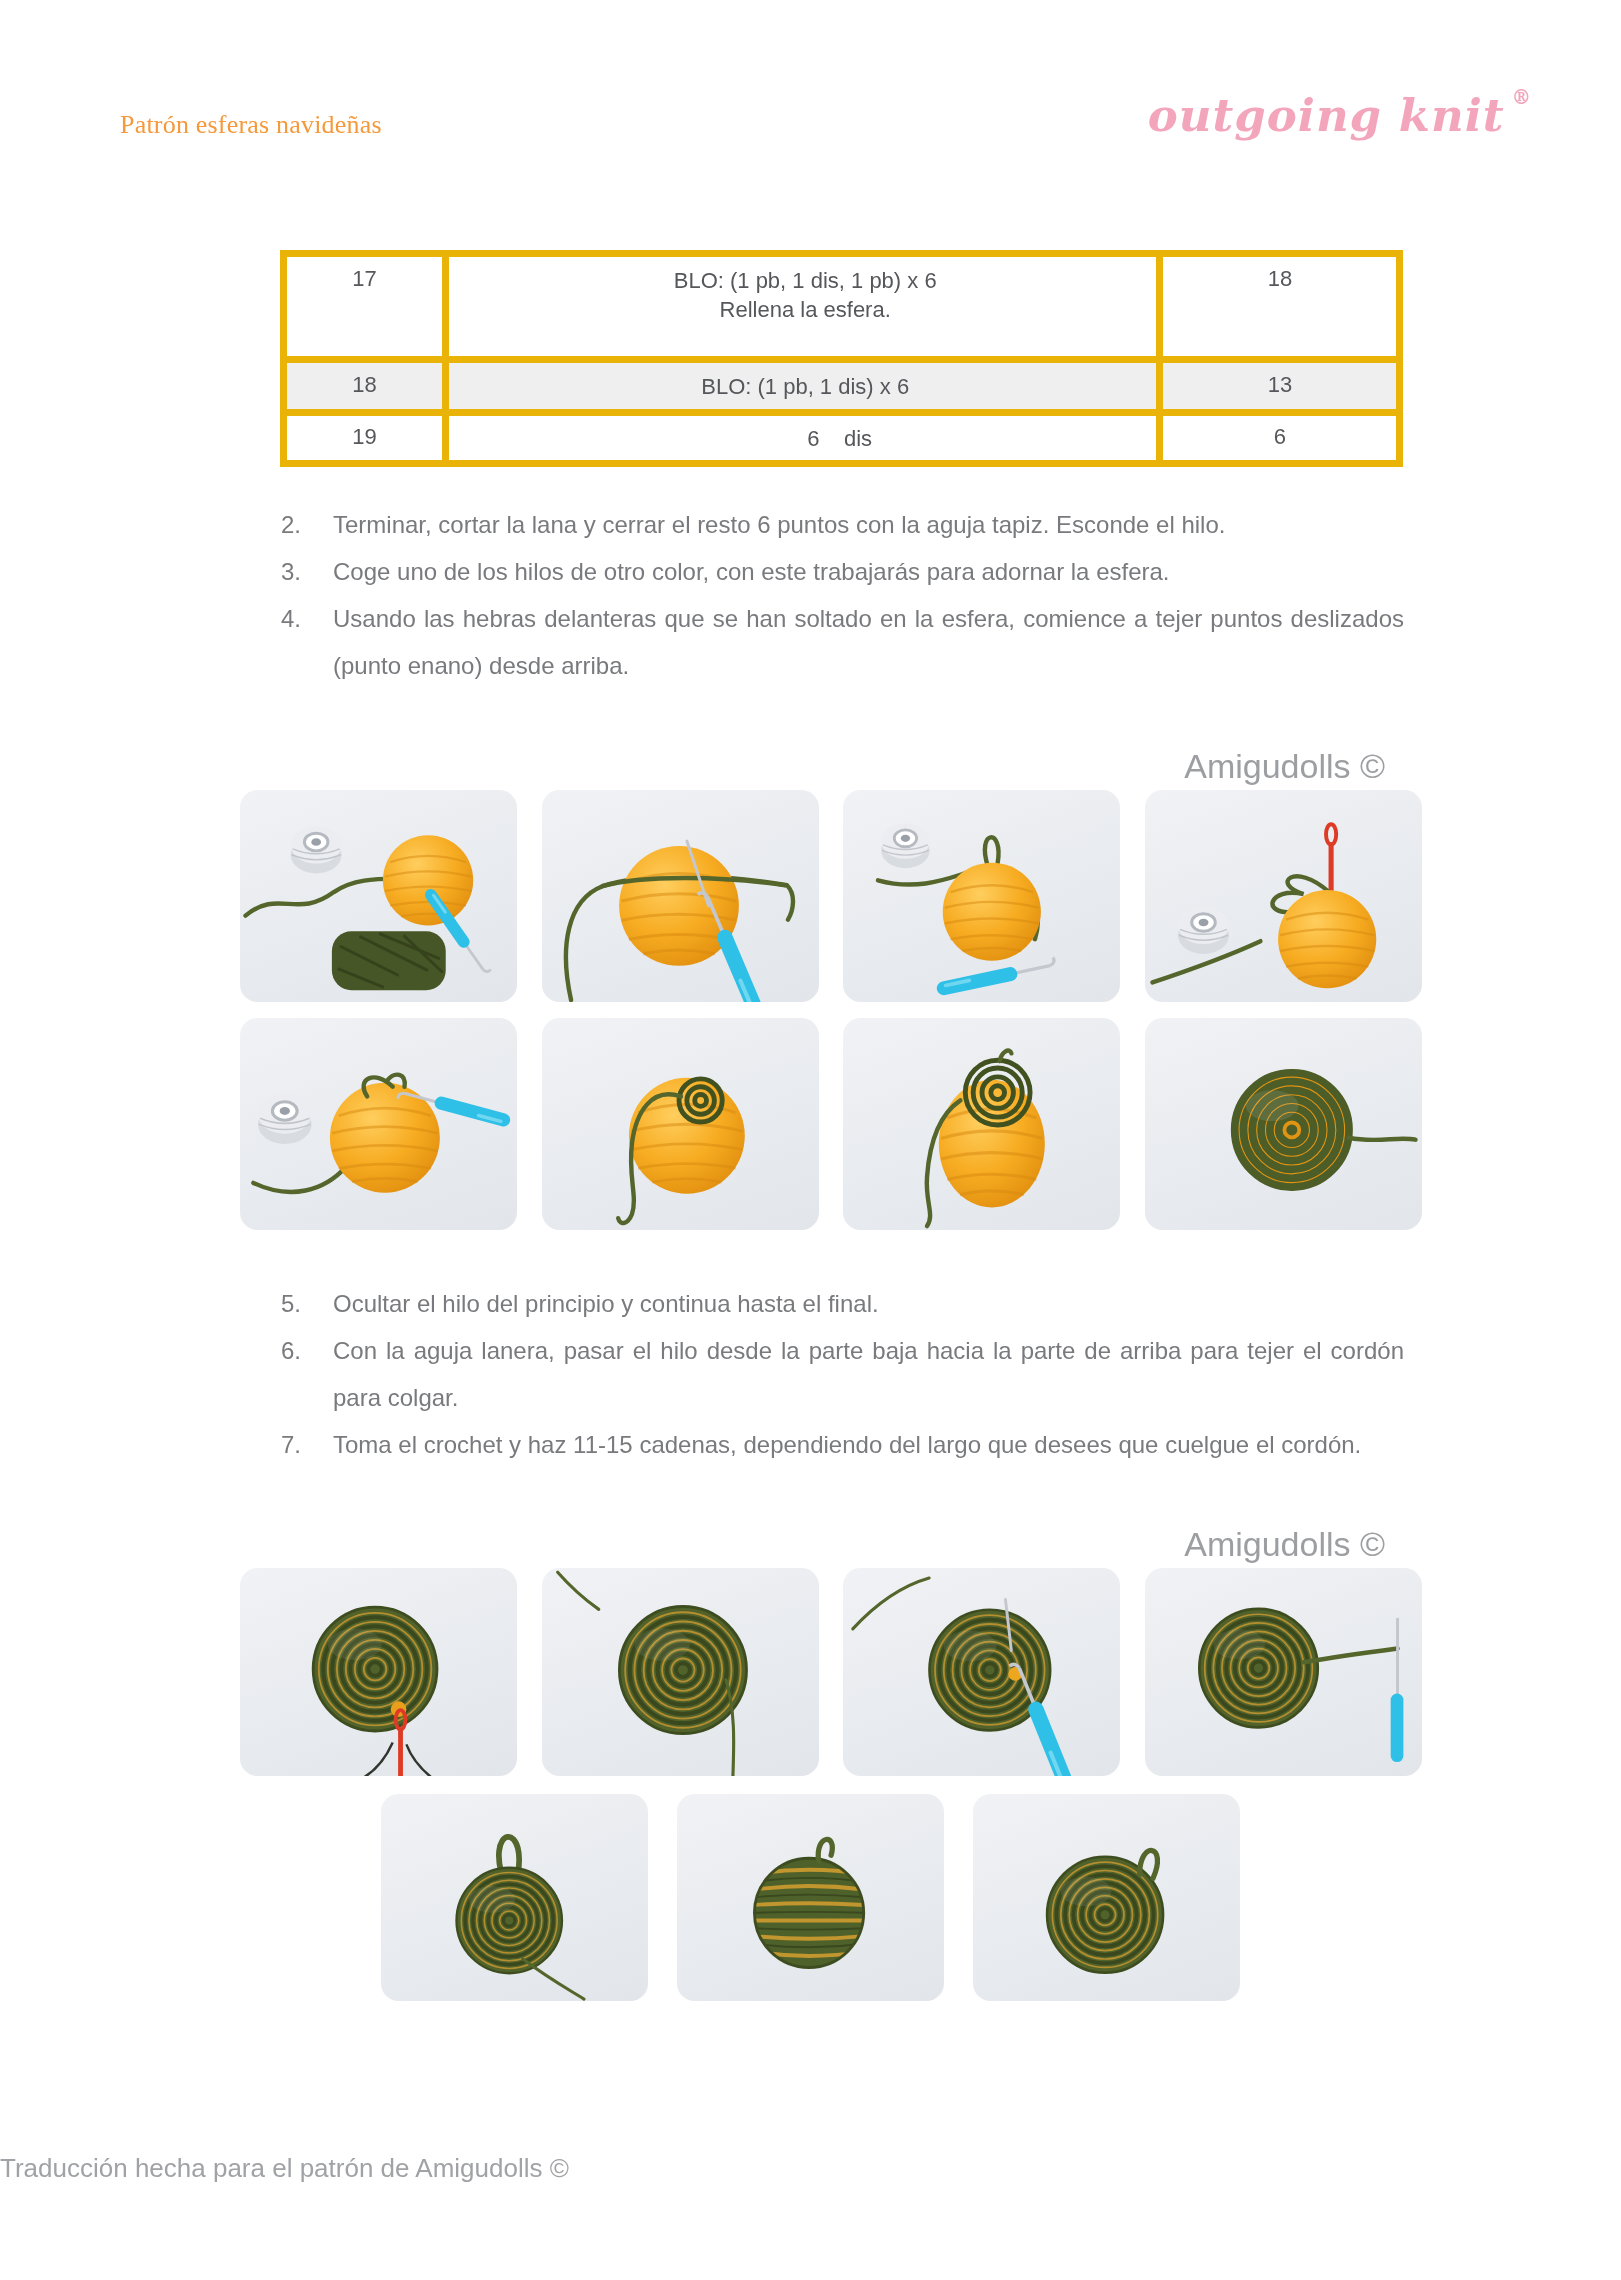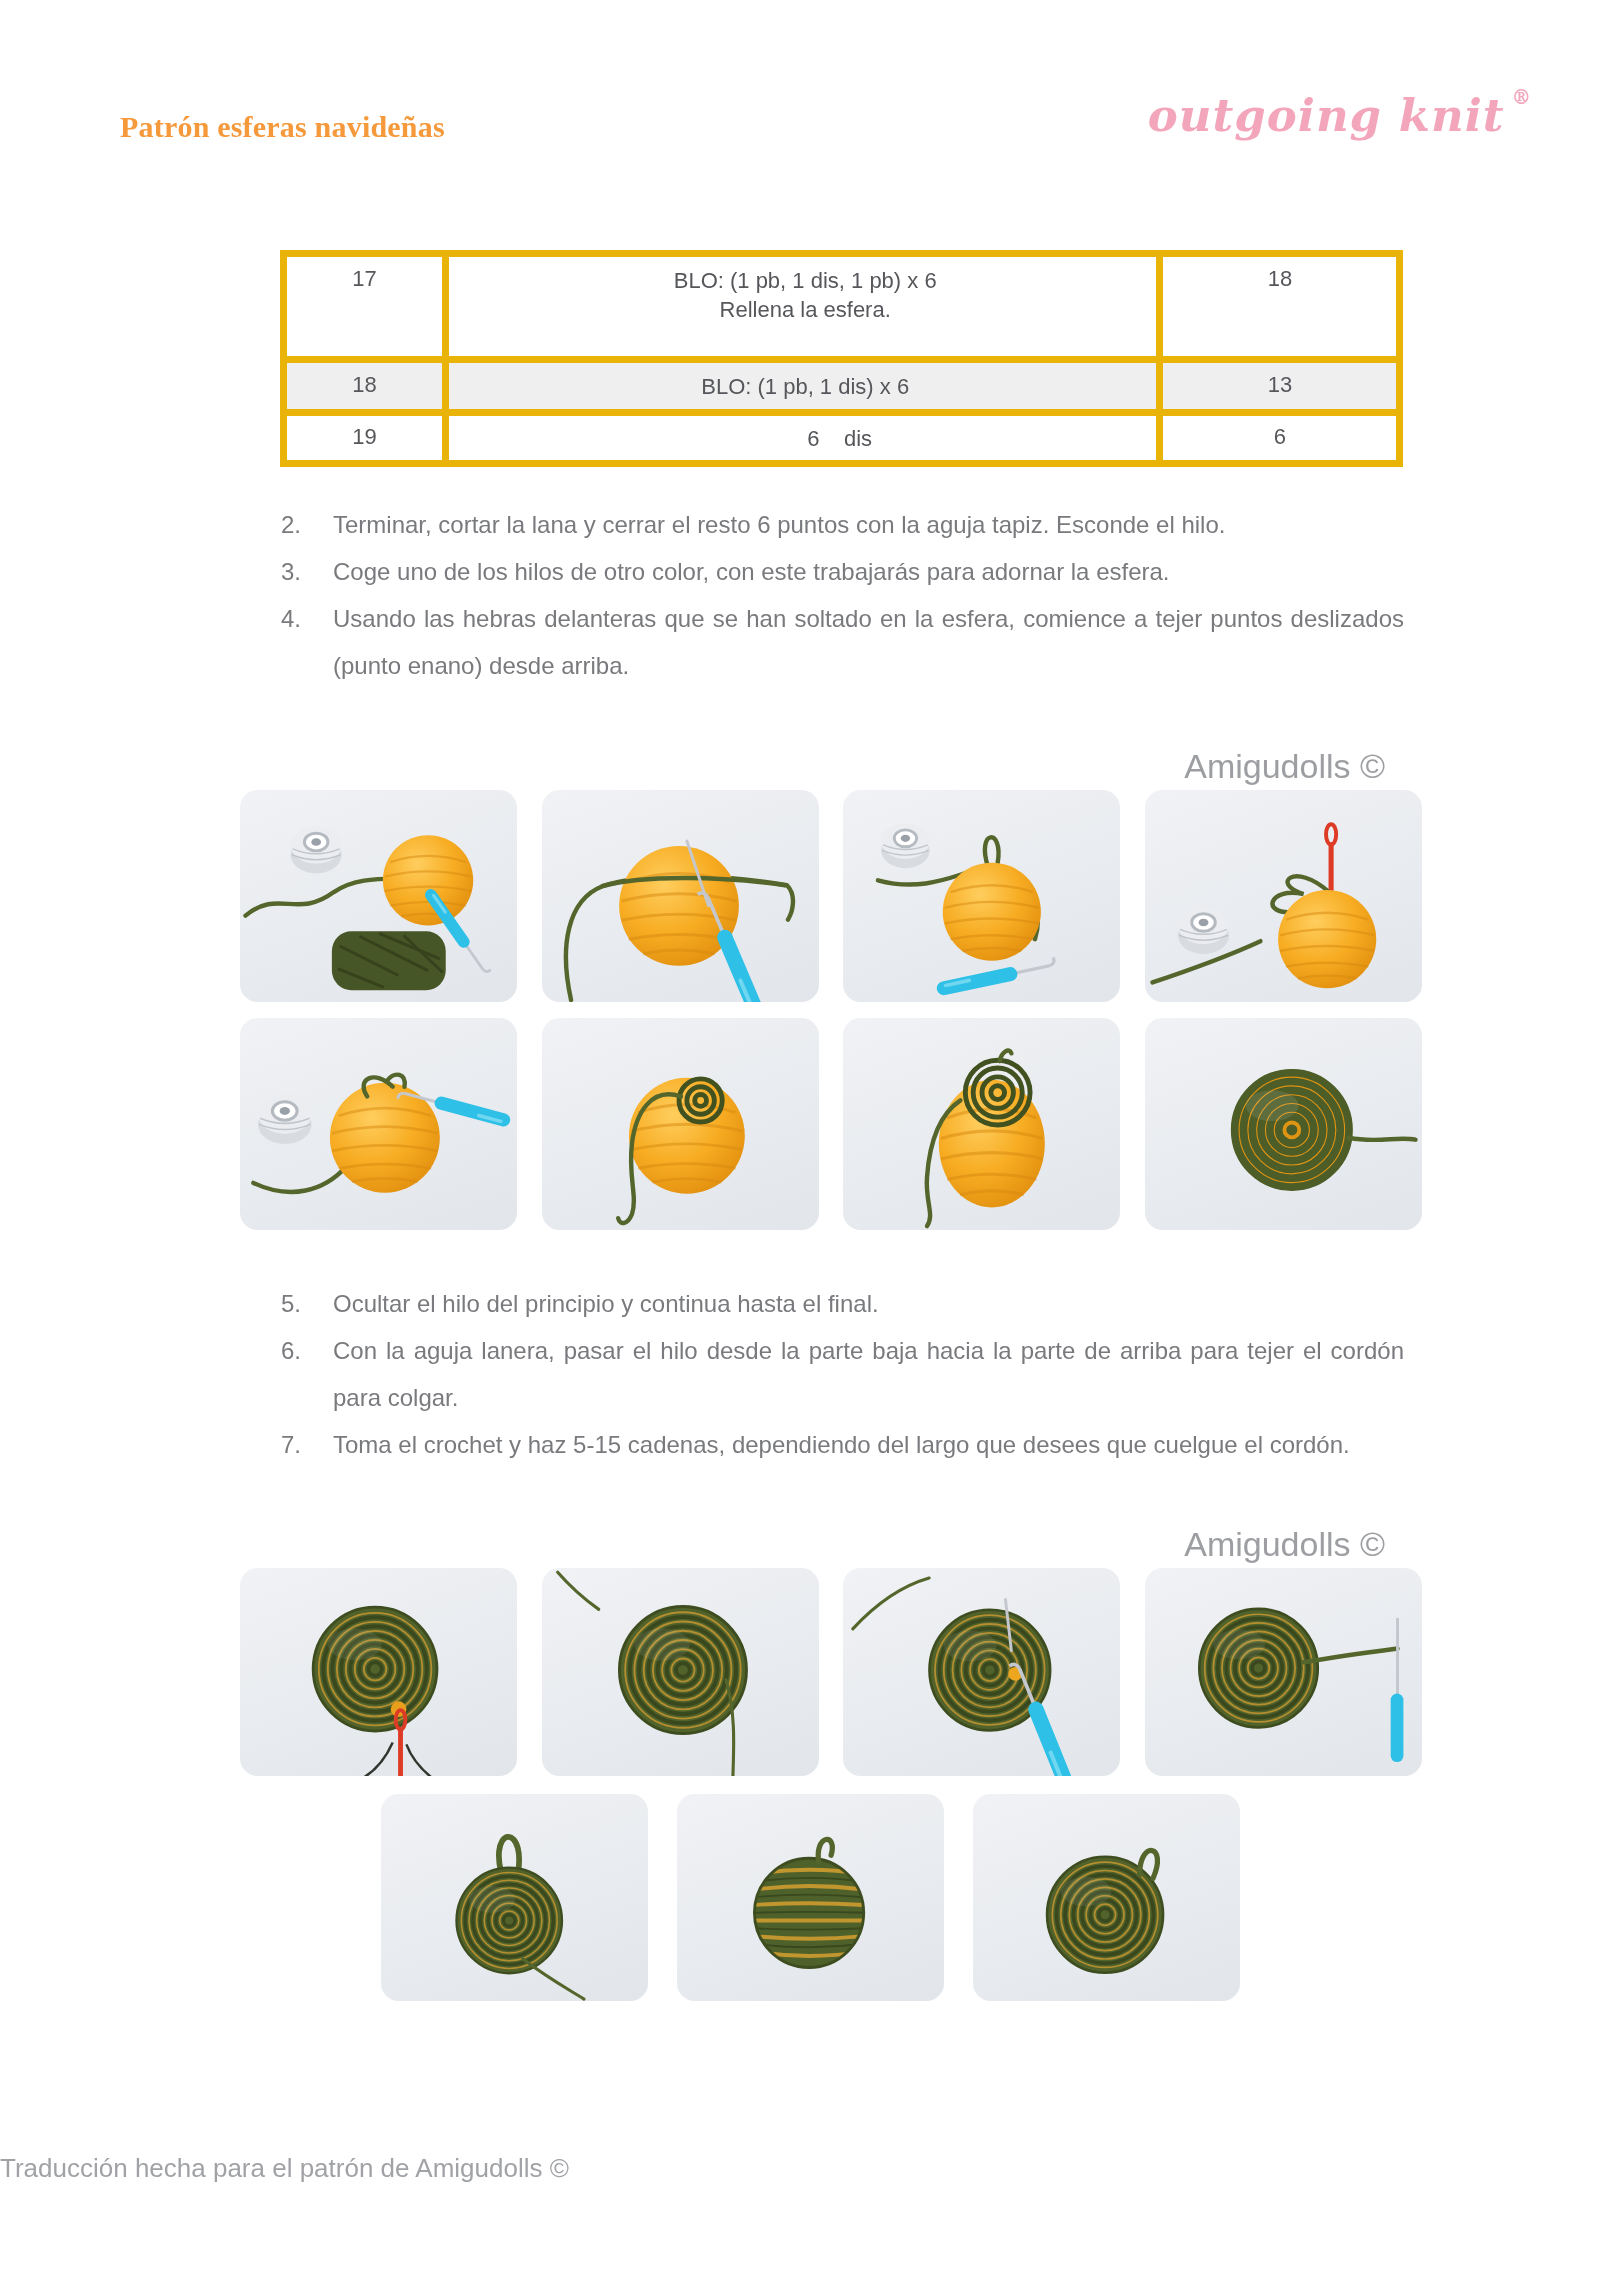--- a/index.html
+++ b/index.html
@@ -3,22 +3,22 @@
 <meta charset="utf-8">
 <style>
   html,body{margin:0;padding:0;}
   body{
     width:1621px;height:2281px;position:relative;background:#ffffff;
     font-family:"Liberation Sans", sans-serif;overflow:hidden;
   }
   
   .page-title{
     position:absolute;left:120px;top:110px;
-    font-family:"Liberation Serif", serif;font-weight:700;
-    font-size:30px;color:#F5993B;letter-spacing:0.2px;text-align:right;
+    font-family:"Liberation Serif", serif;font-weight:400;
+    font-size:26px;color:#F5993B;letter-spacing:0.2px;text-align:right;
   }
   .logo{
     position:absolute;right:90px;top:86px;
     font-family:"DejaVu Serif", serif;font-style:italic;font-weight:700;
     font-size:45px;color:#F3A6BB;letter-spacing:1px;white-space:nowrap;
   }
   .logo .logo-r{font-size:19.6px;vertical-align:27.4px;margin-left:6.9px;letter-spacing:0;}
   
   .ptable{
     position:absolute;left:280px;top:250px;width:1071px;
@@ -272,21 +272,21 @@
   <div class="step">
     <span class="n">5.</span>
     <span class="t">Ocultar el hilo del principio y continua hasta el final.</span>
   </div>
   <div class="step">
     <span class="n">6.</span>
     <span class="t">Con la aguja lanera, pasar el hilo desde la parte baja hacia la parte de arriba para tejer el cordón para colgar.</span>
   </div>
   <div class="step">
     <span class="n">7.</span>
-    <span class="t">Toma el crochet y haz 5-15 cadenas, dependiendo del largo que desees que cuelgue el cordón.</span>
+    <span class="t">Toma el crochet y haz 11-15 cadenas, dependiendo del largo que desees que cuelgue el cordón.</span>
   </div>
 </div>
 
 <div class="credit" id="credit2">Amigudolls ©</div>
 
 <div class="grid" id="grid2a">
   <div class="ph">
     <svg viewBox="0 0 283 216" preserveAspectRatio="xMidYMid slice">
       <use href="#gball" transform="translate(138,105) scale(1.15)"></use>
       <circle cx="162" cy="146" r="8" fill="#E8A01C"></circle>

